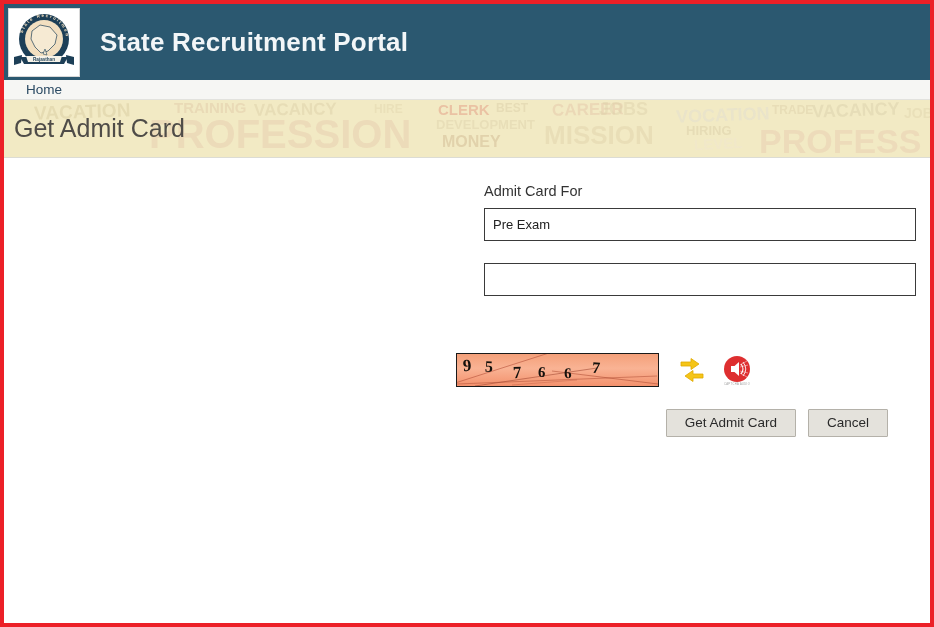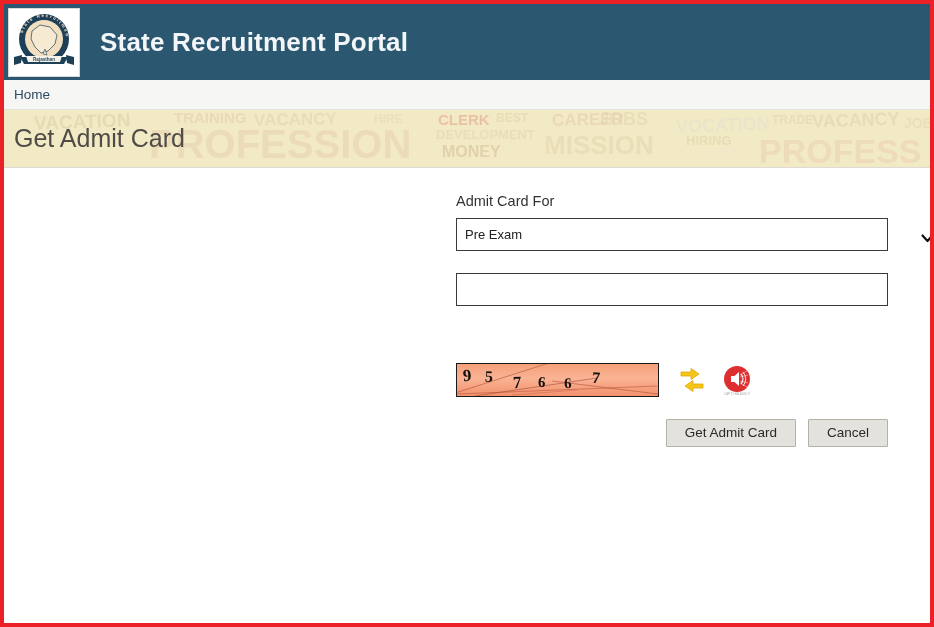--- a/index.html
+++ b/index.html
@@ -45,26 +45,26 @@
     color: #f2f6f8;
     font-size: 26px;
     font-weight: bold;
     letter-spacing: 0.2px;
     margin-left: 20px;
     white-space: nowrap;
   }
 
   
   .breadcrumb-bar {
-    height: 30px;
+    height: 20px;
     background: #f6f6f4;
     border-bottom: 1px solid #e2e2de;
     display: flex;
     align-items: center;
-    padding-left: 10px;
+    padding-left: 22px;
   }
   .breadcrumb-link {
     color: #2b4a63;
     font-size: 13.5px;
     text-decoration: none;
     cursor: pointer;
   }
 
   
   .page-banner {
@@ -104,21 +104,21 @@
     height: 453px;
     background: #ffffff;
     padding-top: 26px;
   }
   .form-column {
     position: absolute;
     left: 452px;
     top: 24px;
     width: 436px;
   }
-  .field-group { margin-bottom: 4px; }
+  .field-group { margin-bottom: 4px; margin-left: 28px; }
   .field-label {
     display: block;
     font-size: 14.5px;
     color: #333333;
     margin-bottom: 7px;
     line-height: 1.3;
   }
   .text-input {
     width: 432px;
     height: 33px;

